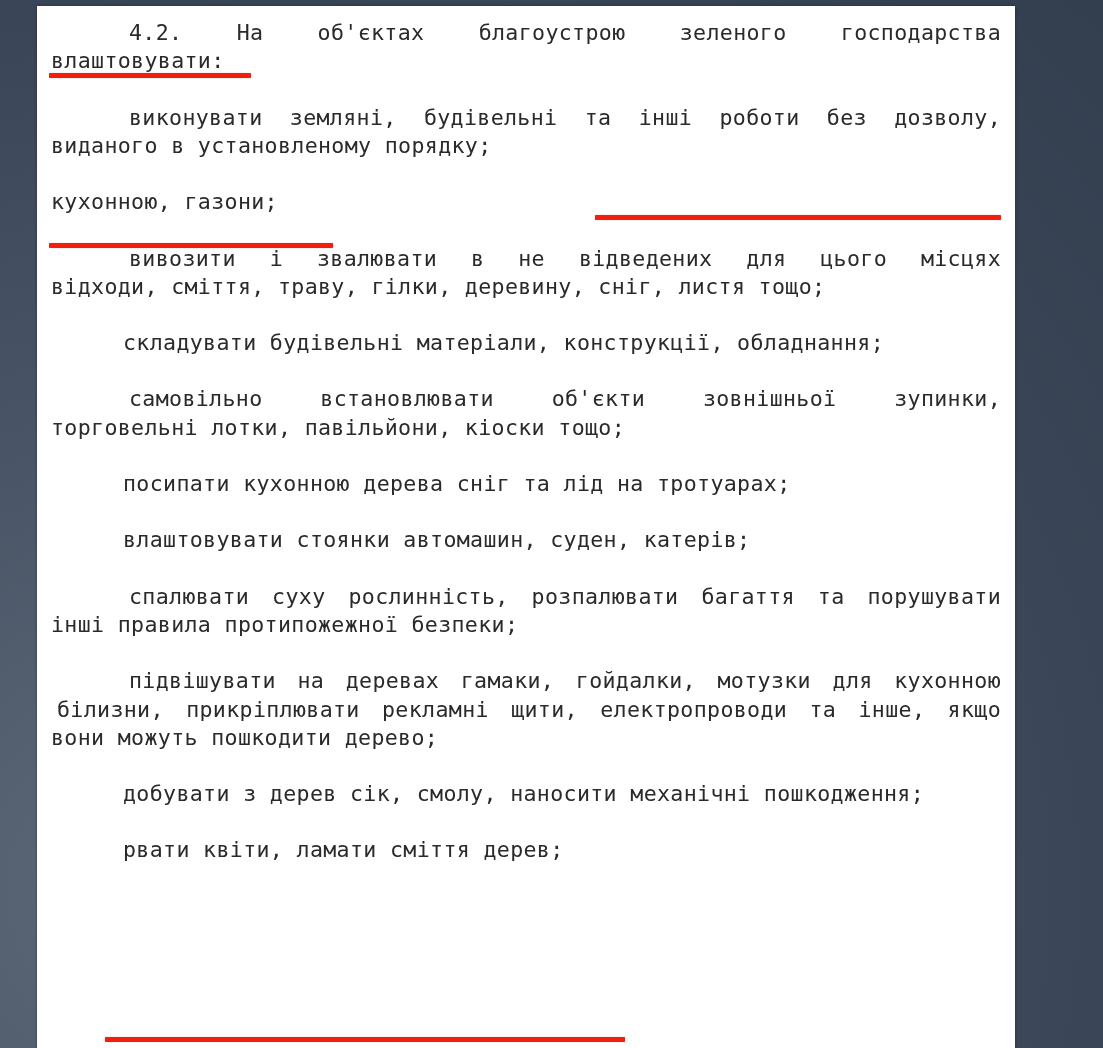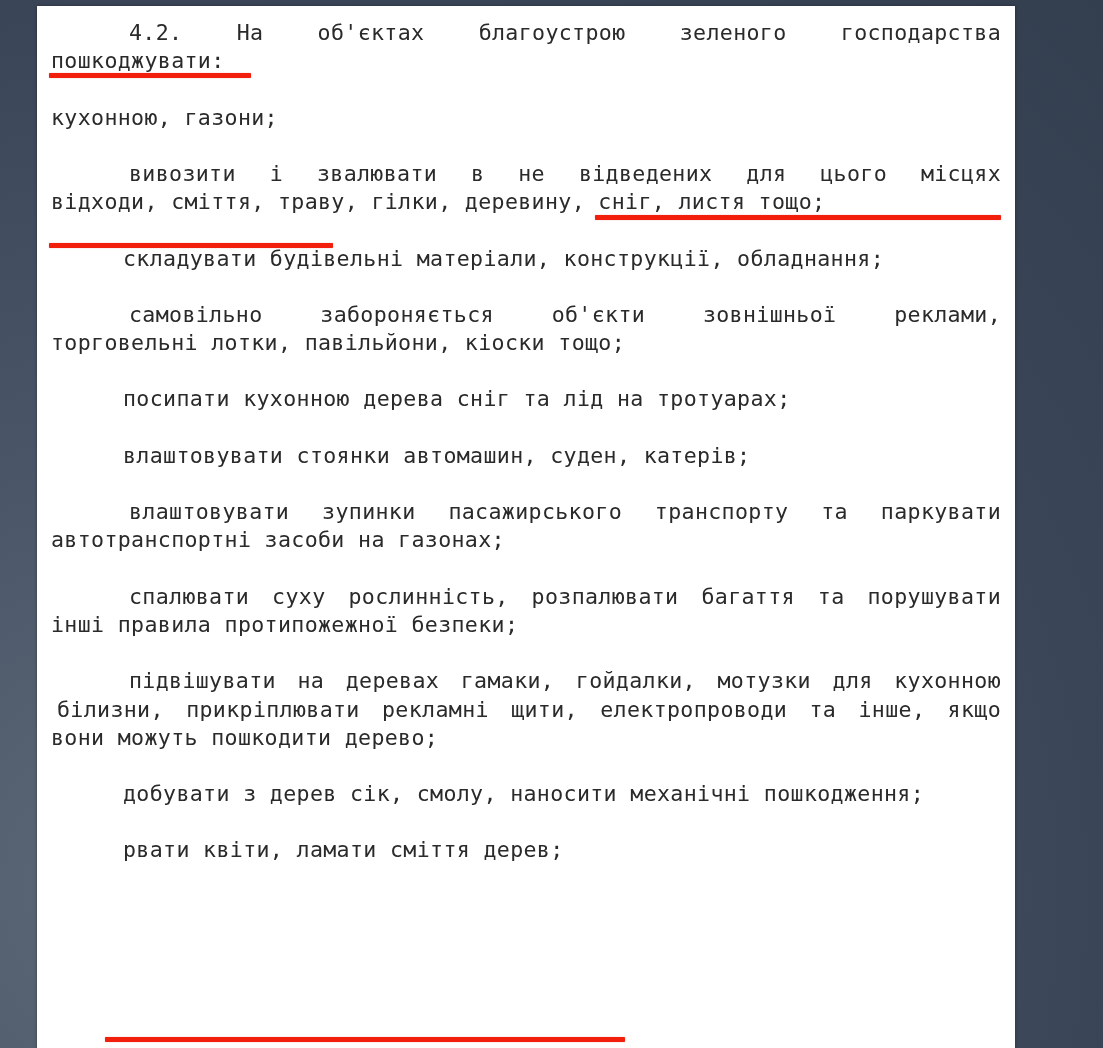--- a/index.html
+++ b/index.html
@@ -63,54 +63,54 @@
   }
 </style>
 </head>
 <body>
 
 <div class="page">
   <div class="doc">
 
     <div class="para">
       <span class="line just indent">4.2. На об'єктах благоустрою зеленого господарства</span>
-      <span class="line"><span class="hl">пошкоджувати:</span></span>
+      <span class="line"><span class="hl">влаштовувати:</span></span>
     </div>
 
+    <div class="para">
+      <span class="line just indent">виконувати землянi, будiвельнi та iншi роботи без дозволу,</span>
+      <span class="line">виданого в установленому порядку;</span>
+    </div>
 
     <div class="para">
       <span class="line">кухонною, газони;</span>
     </div>
 
     <div class="para">
       <span class="line just indent">вивозити i звалювати в не вiдведених для цього мiсцях</span>
       <span class="line">вiдходи, смiття, траву, гiлки, деревину, снiг, листя тощо;</span>
     </div>
 
     <div class="para">
       <span class="line indent">складувати будiвельнi матерiали, конструкцiї, обладнання;</span>
     </div>
 
     <div class="para">
-      <span class="line just indent">самовiльно забороняється об'єкти зовнiшньої реклами,</span>
+      <span class="line just indent">самовiльно встановлювати об'єкти зовнiшньої зупинки,</span>
       <span class="line">торговельнi лотки, павiльйони, кiоски тощо;</span>
     </div>
 
     <div class="para">
       <span class="line indent">посипати кухонною дерева снiг та лiд на тротуарах;</span>
     </div>
 
     <div class="para">
       <span class="line indent">влаштовувати стоянки автомашин, суден, катерiв;</span>
     </div>
 
-    <div class="para">
-      <span class="line just indent">влаштовувати зупинки пасажирського транспорту та паркувати</span>
-      <span class="line">автотранспортнi засоби на газонах;</span>
-    </div>
 
 
     <div class="para">
       <span class="line just indent">спалювати суху рослиннiсть, розпалювати багаття та порушувати</span>
       <span class="line">iншi правила протипожежної безпеки;</span>
     </div>
 
     <div class="para">
       <span class="line just indent">пiдвiшувати на деревах гамаки, гойдалки, мотузки для кухонною</span>
       <span class="line just">бiлизни, прикрiплювати рекламнi щити, електропроводи та iнше, якщо</span>

